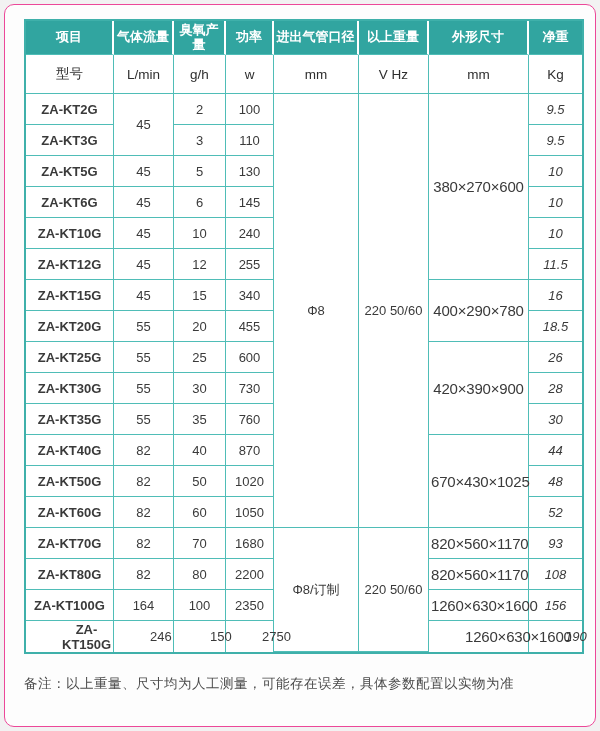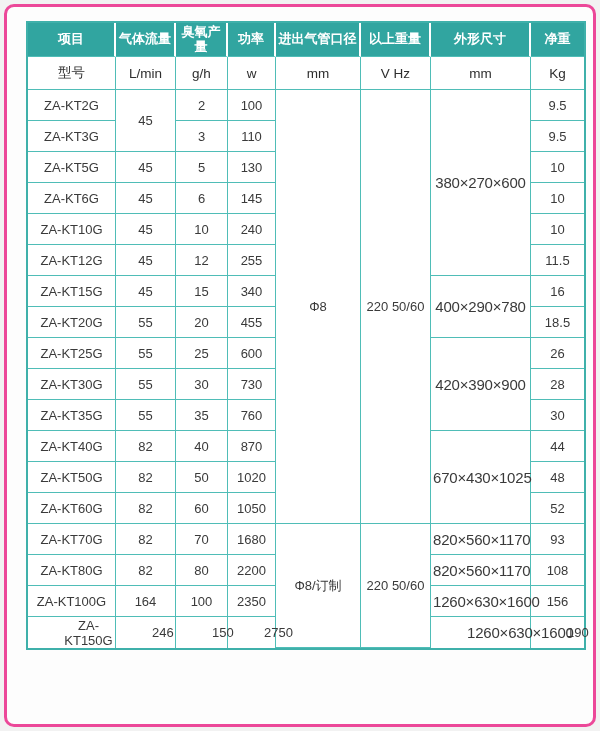--- a/index.html
+++ b/index.html
@@ -4,21 +4,21 @@
 <style>
   * { margin:0; padding:0; box-sizing:border-box; }
   html,body { width:600px; height:731px; }
   body {
     font-family:"Liberation Sans","DejaVu Sans",sans-serif;
     background:#f2f2f2;
     overflow:hidden;
   }
   .card {
     position:absolute; left:4px; top:4px; width:592px; height:723px;
-    background:#fdfdfd; border:3px solid #ec4899; border-radius:10px;
+    background:#fdfdfd; border:1px solid #ec4899; border-radius:10px;
     padding:14px 0 0 19px;
   }
   table.spec {
     border-collapse:separate; border-spacing:0;
     width:556px; table-layout:fixed;
     border:2px solid #3fb0aa;
     background:#ffffff;
   }
   th, td { text-align:center; vertical-align:middle; }
   thead th.col-head {
@@ -26,37 +26,37 @@
     font-size:13px; font-weight:700;
     height:34px; line-height:1.1;
     border-right:2px solid #ffffff;
     border-bottom:1px solid #4fbdb7;
     padding:2px 1px;
   }
   thead th.col-head:last-child { border-right:none; }
   thead td.unit-cell {
     background:#ffffff; color:#2e2e2e;
     font-size:13.5px; font-weight:400;
-    height:33px;
+    height:39px;
     border-right:1px solid #4fbdb7;
     border-bottom:1px solid #4fbdb7;
   }
   thead td.unit-cell:last-child { border-right:none; }
   tbody td {
     font-size:13px; color:#3a3a3a;
     height:31px;
     border-right:1px solid #4fbdb7;
     border-bottom:1px solid #4fbdb7;
     background:#ffffff;
     padding:0 2px;
   }
-  tbody td.last { border-right:none; }
+  tbody td.last { border-right:none;font-style:italic; }
   tbody tr:last-child td { border-bottom:none;padding-left:36px; }
   tbody td.dim { font-size:15px; letter-spacing:-0.2px; }
-  tbody td.model { font-size:13px; }
+  tbody td.model { font-size:13px;font-weight:bold; }
   .note {
     margin-top:21px;
     font-size:13.5px; color:#4b4b4b; letter-spacing:0.5px;
   }
 </style>
 </head>
 <body>
 
 <div class="card">
   <table class="spec">
@@ -226,13 +226,14 @@
         <td class="model">ZA-KT150G</td>
         <td>246</td>
         <td>150</td>
         <td>2750</td>
         <td class="dim">1260×630×1600</td>
         <td class="last">190</td>
       </tr>
     </tbody>
   </table>
 
+  <div class="note">备注：以上重量、尺寸均为人工测量，可能存在误差，具体参数配置以实物为准</div>
 </div>
 
 </body></html>

